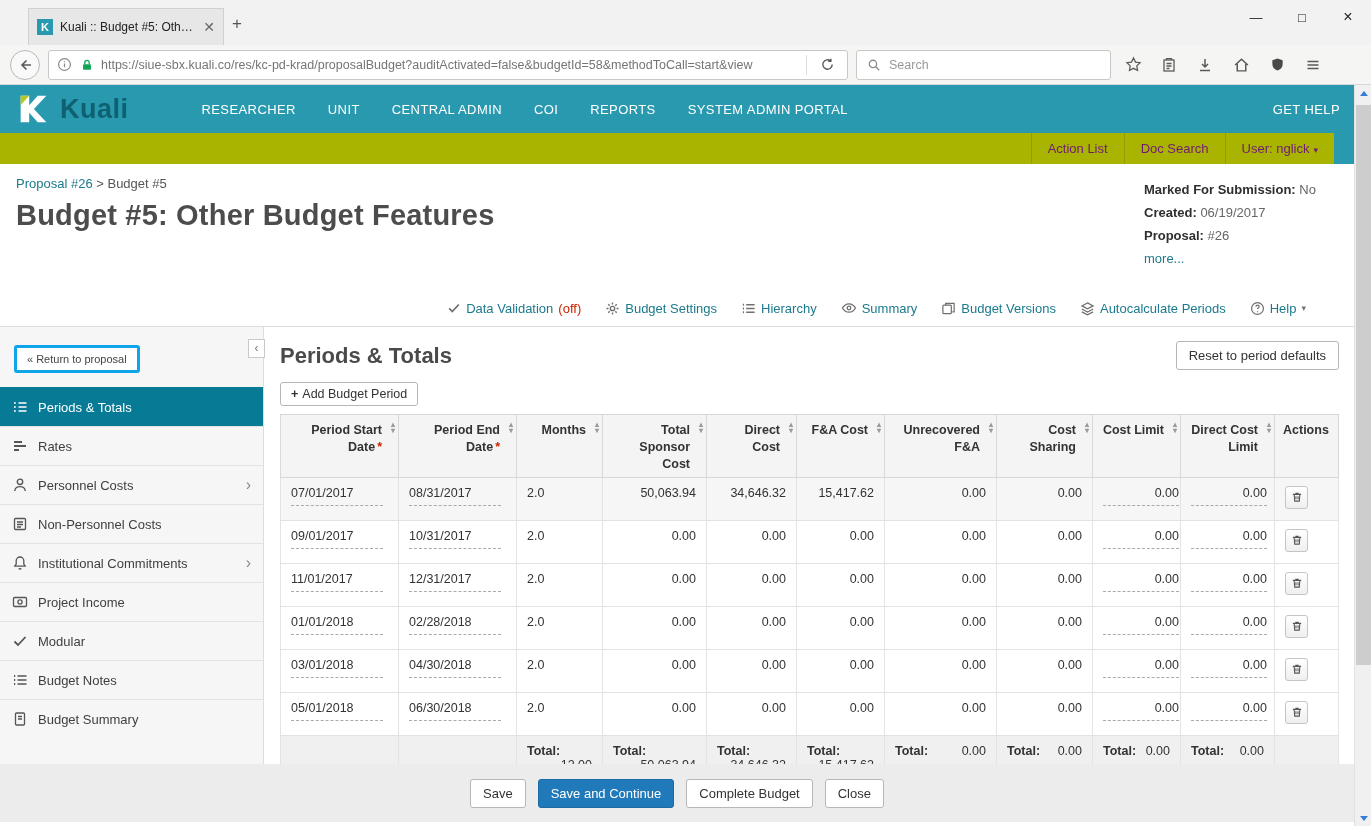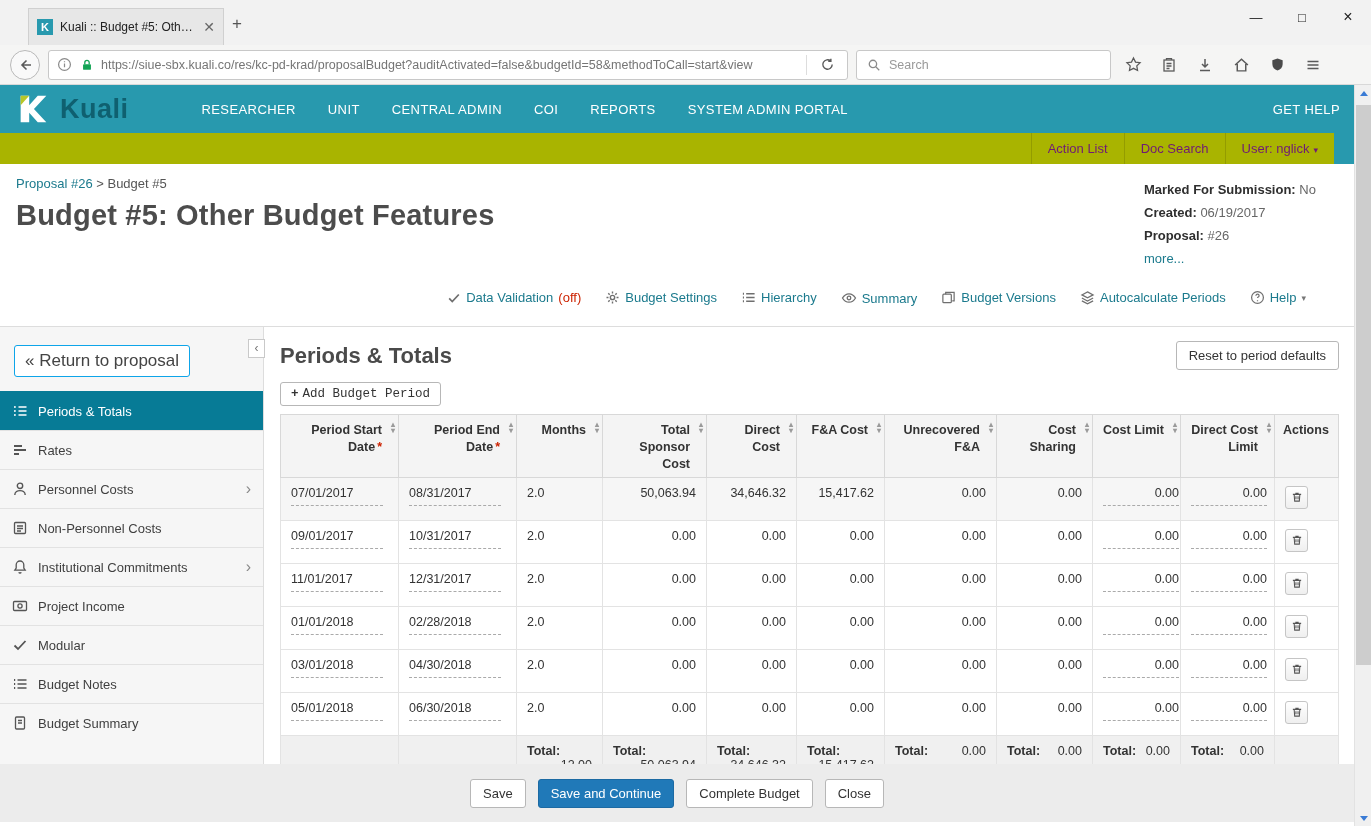--- a/index.html
+++ b/index.html
@@ -45,49 +45,49 @@
   .caret { font-size:9px; margin-left:4px; }
 
   .page-header { flex:0 0 126px; position:relative; padding:12px 16px 0; }
   .breadcrumb { font-size:13px; color:#555; }
   .breadcrumb a { color:#1b7a8d; text-decoration:none; }
   .page-title { font-size:29px; font-weight:bold; color:#4c4c4c; margin-top:8px; letter-spacing:0.2px; }
   .meta { position:absolute; top:14px; right:10px; width:200px; font-size:13px; line-height:23px; color:#666; }
   .meta b { color:#2f2f2f; }
   .meta a { color:#1b7a8d; text-decoration:none; }
 
-  .toolbar { flex:0 0 37px; border-bottom:1px solid #ddd; display:flex; align-items:flex-start; justify-content:flex-end; padding-right:48px; gap:24px; }
+  .toolbar { flex:0 0 37px; border-bottom:1px solid #ddd; display:flex; align-items:center; justify-content:flex-end; padding-right:48px; gap:24px; }
   .tb-item { display:flex; align-items:center; gap:5px; cursor:pointer; }
   .tb-item .ic { color:#6f6f6f; }
   .tb-label { color:#1b7a8d; font-size:13px; }
   .tb-off { color:#cc2200; font-size:13px; }
   .tb-caret { color:#777; font-size:9px; }
 
   .body { flex:0 0 437px; display:flex; overflow:hidden; position:relative; }
 
   .sidebar { width:264px; background:#f6f6f6; border-right:1px solid #ddd; padding-top:18px; flex:0 0 264px; }
-  .return-btn { margin:0 0 14px 14px; background:#fff; border:1px solid #0ea5e9; border-radius:3px;
-                padding:5px 10px; font-size:17px; color:#444; cursor:pointer; font-family:"Liberation Sans", sans-serif; }
+  .return-btn { margin:0 0 14px 14px; background:#fff; border:3px solid #0ea5e9; border-radius:3px;
+                padding:5px 10px; font-size:11px; color:#444; cursor:pointer; font-family:"Liberation Sans", sans-serif; }
   .menu-item { height:39px; display:flex; align-items:center; gap:10px; padding:0 12px; border-top:1px solid #e2e2e2;
                color:#3f3f3f; font-size:13px; cursor:pointer; }
   .menu-item .ic { color:#555; flex:0 0 16px; }
   .menu-item.active { background:#077b96; color:#fff; border-color:#077b96; }
   .menu-item.active .ic { color:#fff; }
   .menu-chevron { margin-left:auto; color:#8a8a8a; font-size:16px; line-height:1; }
   .collapse-btn { position:absolute; left:248px; top:12px; width:17px; height:19px; background:#fff;
                   border:1px solid #c9c9c9; color:#777; font-size:12px; line-height:16px; text-align:center; cursor:pointer; }
 
   .main { flex:1; padding:14px 16px 0; }
   .heading-row { display:flex; align-items:center; margin-bottom:12px; }
   .section-title { font-size:22px; font-weight:bold; color:#4a4a4a; }
   .btn { background:#fff; border:1px solid #b7b7b7; border-radius:3px; padding:6px 12px; font-size:13px; color:#333;
          cursor:pointer; font-family:"Liberation Sans", sans-serif; }
   .heading-row .btn { margin-left:10px; }
   .heading-row .spacer { margin-left:auto; }
-  .add-btn { padding:4px 10px; font-size:12.5px; margin-bottom:8px;font-family:Liberation Mono, monospace; }
+  .add-btn { padding:4px 10px; font-size:12.5px; margin-bottom:8px; }
   .add-btn .plus { font-weight:bold; margin-right:4px; }
 
   table.periods { width:1058px; border-collapse:collapse; table-layout:fixed; background:#fff; }
   .periods th { background:#f4f4f4; border:1px solid #d8d8d8; padding:7px 16px 4px 8px; text-align:right;
                 font-weight:bold; color:#333; vertical-align:top; position:relative; font-size:12.5px; line-height:1.35; height:48px; }
   .periods td { border:1px solid #e3e3e3; padding:8px 10px; vertical-align:top; height:43px; color:#333; font-size:12.5px; }
   .periods tbody tr.first td { background:#f6f6f6; }
   .req { color:#cc2200; margin-left:2px; }
   .sort { position:absolute; top:7px; right:3px; display:flex; flex-direction:column; color:#9a9a9a; font-size:8px; line-height:6px; cursor:pointer; }
   td.num { text-align:right; }

